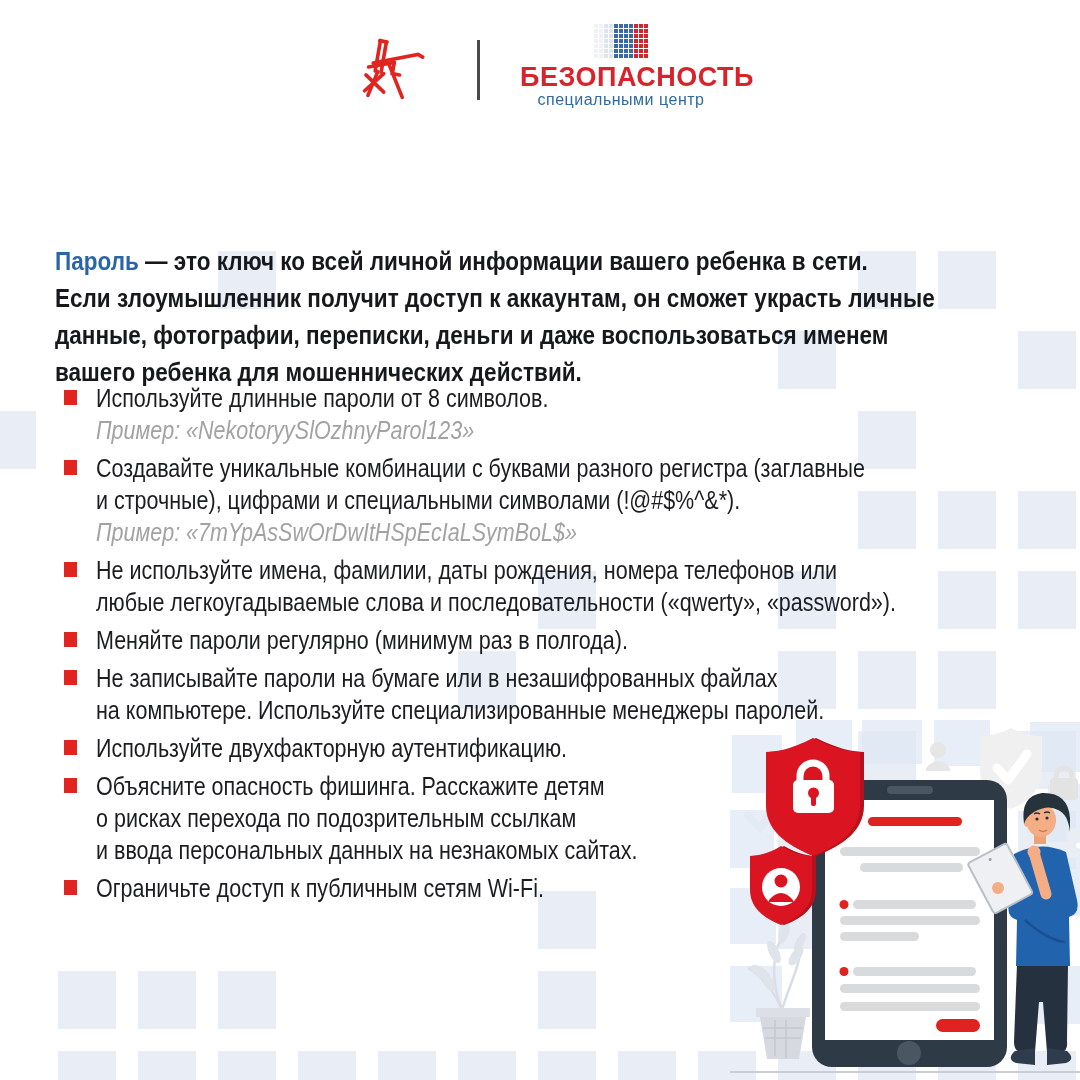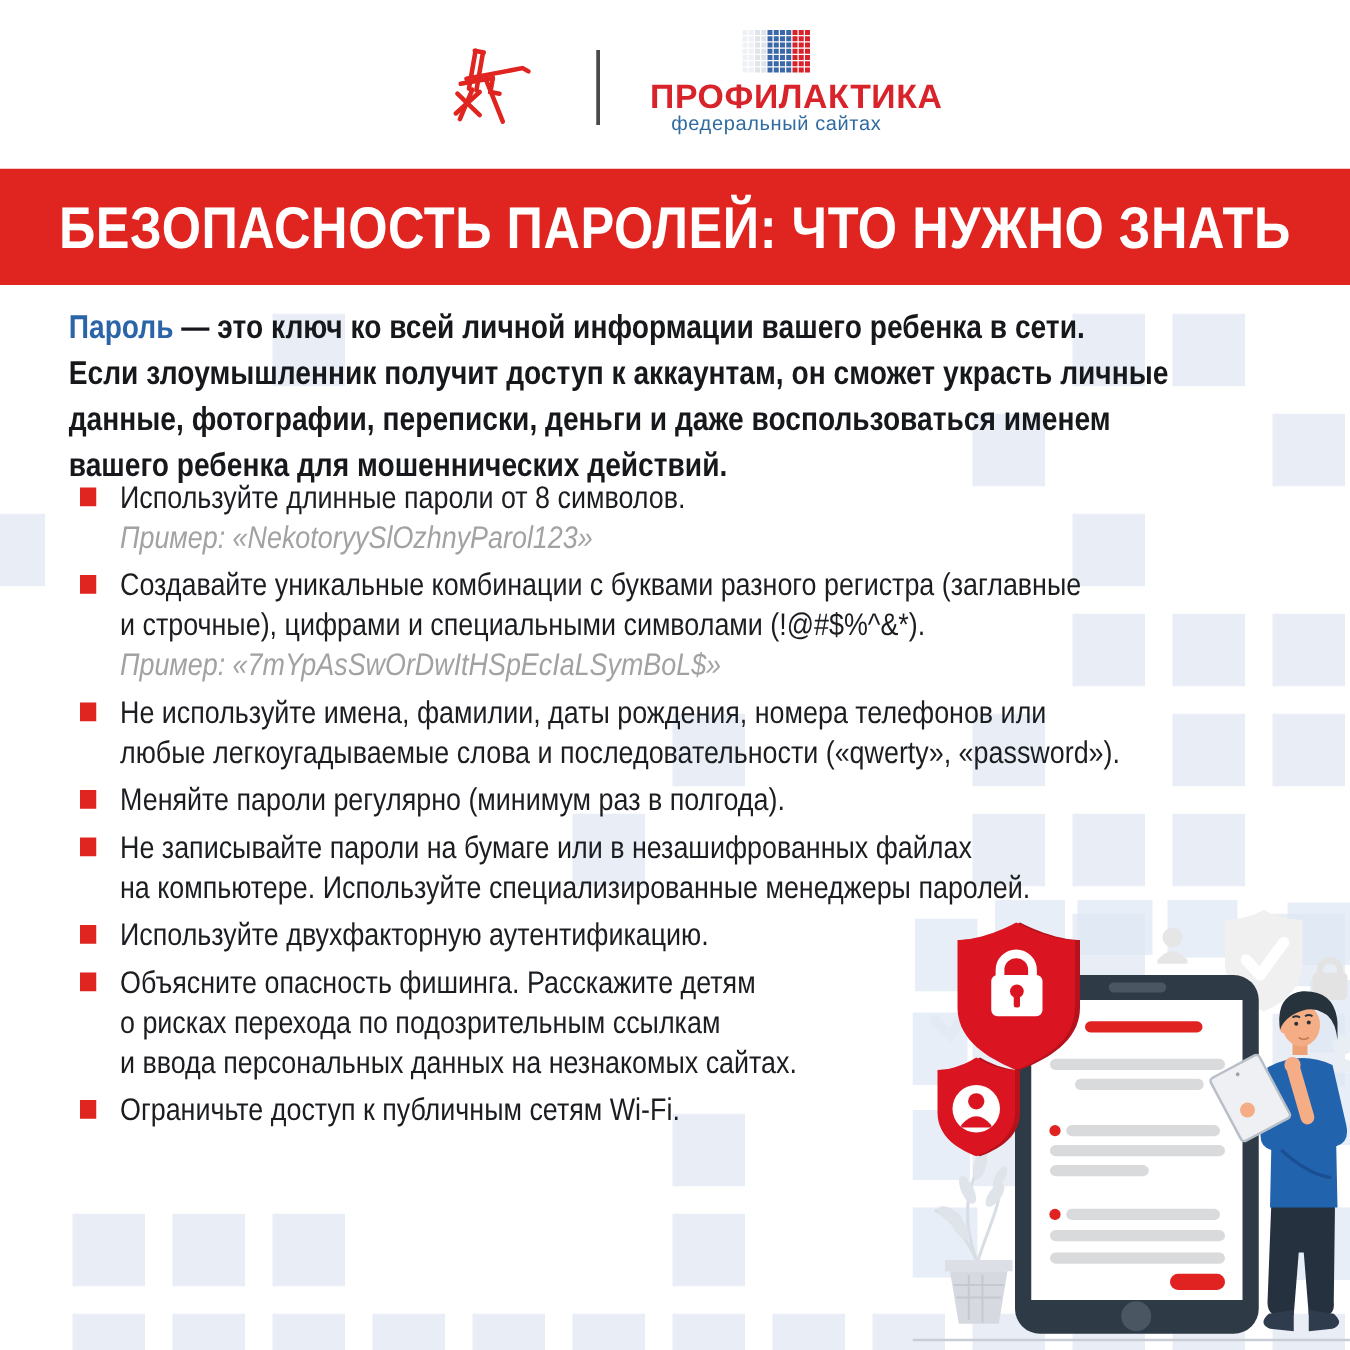--- a/index.html
+++ b/index.html
@@ -182,28 +182,25 @@
           <i style="background: rgb(223, 227, 234);"></i>
           <i style="background: rgb(223, 227, 234);"></i>
           <i style="background: rgb(58, 104, 169);"></i>
           <i style="background: rgb(58, 104, 169);"></i>
           <i style="background: rgb(58, 104, 169);"></i>
           <i style="background: rgb(58, 104, 169);"></i>
           <i style="background: rgb(216, 35, 42);"></i>
           <i style="background: rgb(216, 35, 42);"></i>
           <i style="background: rgb(216, 35, 42);"></i>
         </div>
-      <div class="org-name">ПРОФИЛАКТИКА</div>
-      <div class="org-sub">федеральный сайтах</div>
+      <div class="org-name">БЕЗОПАСНОСТЬ</div>
+      <div class="org-sub">специальными центр</div>
     </div>
   </header>
 
-  <div class="banner">
-    <h1>БЕЗОПАСНОСТЬ ПАРОЛЕЙ: ЧТО НУЖНО ЗНАТЬ</h1>
-  </div>
 
   <p class="intro"><span class="lead">Пароль</span><span> — это ключ ко всей личной информации вашего ребенка в сети.
 Если злоумышленник получит доступ к аккаунтам, он сможет украсть личные
 данные, фотографии, переписки, деньги и даже воспользоваться именем
 вашего ребенка для мошеннических действий.</span></p>
 
   <ul class="tips">
     <li>
         <span class="bullet"></span>
         <div class="tiptext"><div>Используйте длинные пароли от 8 символов.</div><div class="example">Пример: «NekotoryySlOzhnyParol123»</div></div>

